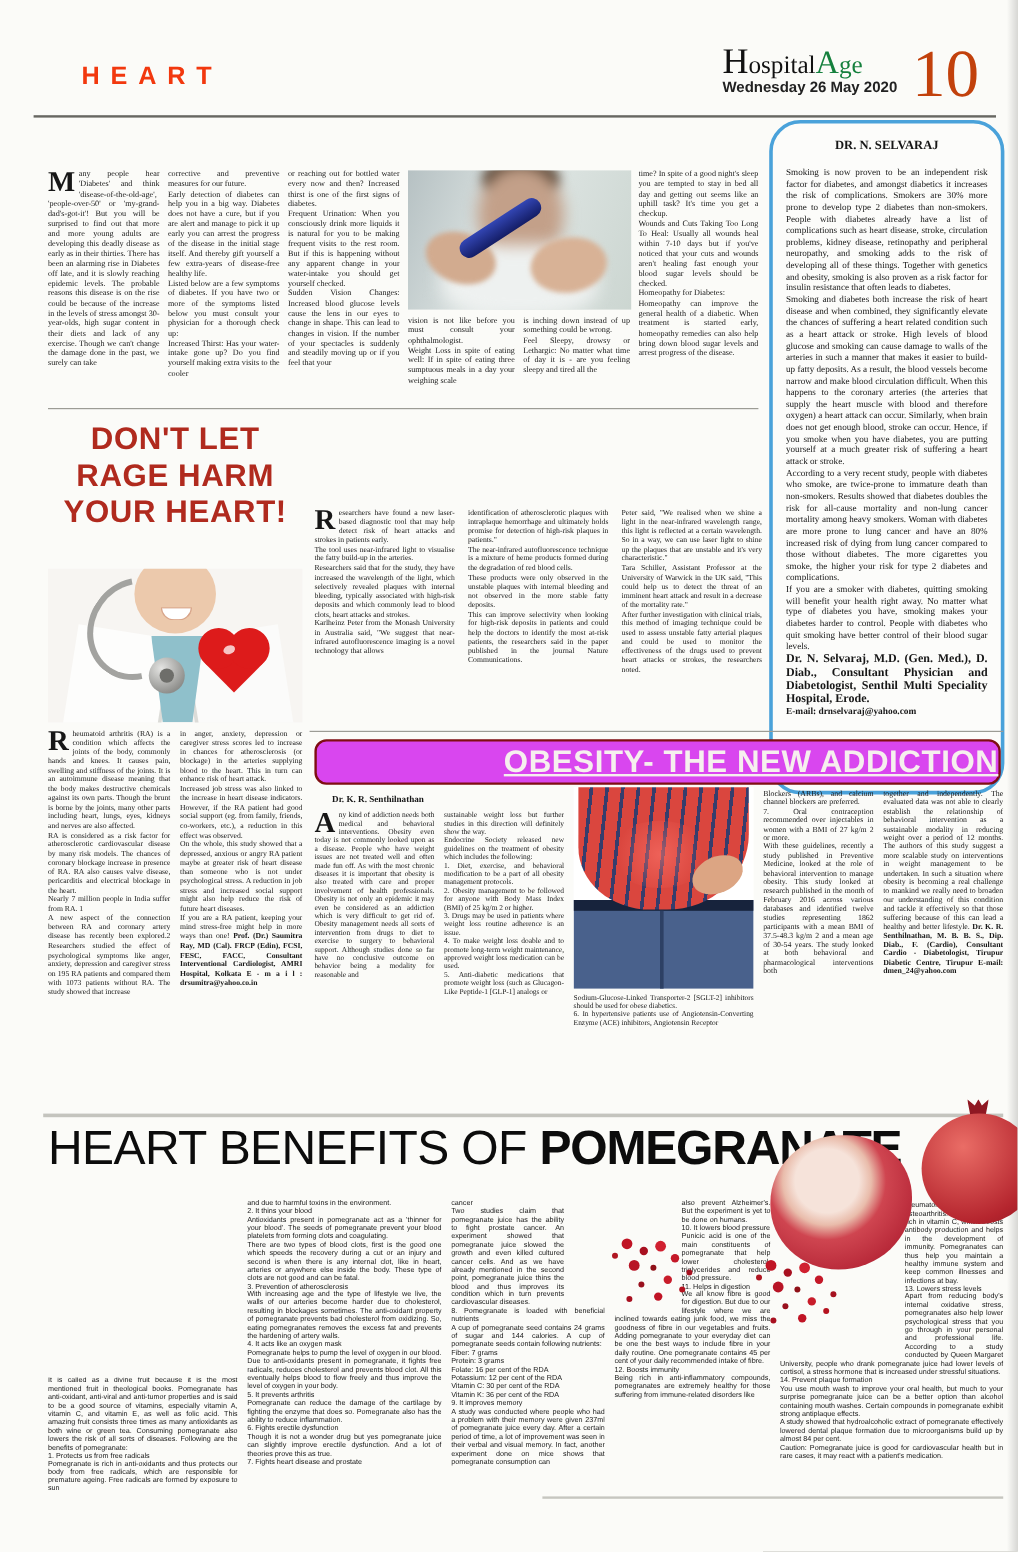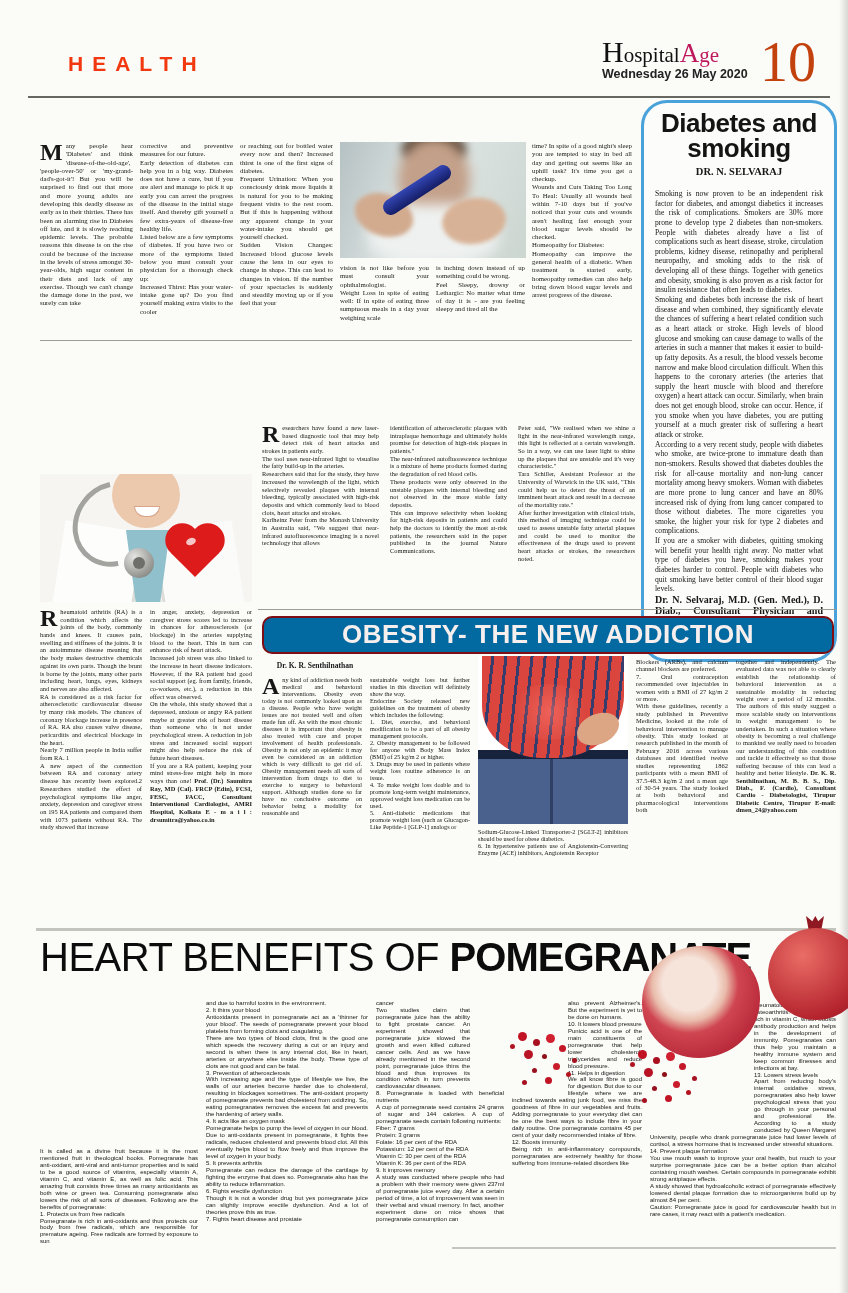--- a/index.html
+++ b/index.html
@@ -9,21 +9,21 @@
         background:linear-gradient(to right,rgba(0,0,0,0),rgba(0,0,0,.14));}
   .rule{position:absolute;background:#9c9c95;}
 
   
   #health{position:absolute;left:68px;top:52px;font:700 21px "Liberation Sans",sans-serif;
           letter-spacing:9px;color:#f2380e;}
   #masthead{position:absolute;left:602px;top:40px;width:178px;}
   .brand{font-family:"Liberation Serif",serif;font-size:21px;line-height:24px;white-space:nowrap;}
   .bk{display:inline-block;color:#111;}
   .bk::first-letter{font-size:30px;}
-  .ba{display:inline-block;color:#be185d;}
+  .ba{display:inline-block;color:#15803d;}
   .ba::first-letter{font-size:27px;}
   #issue-date{font:700 12.5px "Liberation Sans",sans-serif;white-space:nowrap;color:#222;}
   #pageno{position:absolute;left:760px;top:32px;font:400 56px/60px "Liberation Serif",serif;color:#c2410c;}
   #rule-header{left:28px;top:96px;width:802px;height:2px;background:#676762;}
 
   
   #main-headline{position:absolute;left:40px;top:100px;width:620px;white-space:nowrap;
           font:700 32px/34px "Liberation Sans",sans-serif;letter-spacing:-1.2px;}
   #kicker{color:#2aa9e0;margin-right:9px;}
 
@@ -89,22 +89,22 @@
 
   
   #diag-headline{position:absolute;left:256px;top:347px;width:384px;text-align:center;
      font:700 26px/1.02 "Liberation Sans",sans-serif;letter-spacing:-1.2px;white-space:pre-line;}
   .g-col{top:424px;height:180px;width:117px;font-size:6.4px;line-height:1.2;}
   #gcol1{left:262px;} #gcol2{left:390px;} #gcol3{left:518px;}
   #rule-diag{left:258px;top:609px;width:578px;height:1px;}
 
   
   #obesity-banner{position:absolute;left:262px;top:616px;width:572px;height:38px;box-sizing:border-box;
-     background:#0369a1;border:2px solid #7e0e13;border-radius:10px;color:#f6efee;text-align:center;
-     font:700 26px/32px "Liberation Sans",sans-serif;letter-spacing:0.5px;}
+     background:#d946ef;border:2px solid #7e0e13;border-radius:10px;color:#f6efee;text-align:right;
+     font:700 26px/32px "Liberation Sans",sans-serif;letter-spacing:0.5px;text-decoration:underline;}
   #ob-byline{position:absolute;left:262px;top:661px;width:106px;text-align:center;
      font:700 7.6px "Liberation Serif",serif;}
   .o-col{top:676px;height:254px;font-size:6.2px;line-height:1.13;}
   #ocol1{left:262px;width:100px;}
   #ocol2{left:370px;width:100px;}
   #omid{position:absolute;left:478px;top:656px;width:150px;height:274px;}
   #obese-photo{position:relative;width:150px;height:168px;background:#fff;overflow:hidden;}
   .o-shirt{left:4px;top:-6px;width:142px;height:108px;border-radius:0 0 48% 42%/0 0 58% 48%;
      background:repeating-linear-gradient(96deg,#da463e 0 10px,#363d6c 10px 13px);}
   .o-sheen{left:30px;top:28px;width:84px;height:56px;border-radius:50%;
@@ -150,21 +150,21 @@
      clip-path:polygon(15% 100%,0 0,35% 38%,52% 0,68% 38%,100% 0,85% 100%);}
 
   #rule-bottom{left:452px;top:1247px;width:384px;height:2px;background:#c6c6c0;}
 </style>
 </head>
 <body>
 
 <div id="page">
   <div class="edge-right"></div>
 
-  <div id="health">HEALTH</div>
+  <div id="health">HEART</div>
   <div id="masthead">
     <div class="brand"><span class="bk">Hospital</span><span class="ba">Age</span></div>
     <div id="issue-date">Wednesday 26 May 2020</div>
   </div>
   <div id="pageno">10</div>
   <div id="rule-header" class="rule"></div>
 
   <div id="dcol1" class="ncol d-col"><span class="dropcap">M</span><span class="flow">any people hear 'Diabetes' and think 'disease-of-the-old-age', 'people-over-50' or 'my-grand-dad's-got-it'! But you will be surprised to find out that more and more young adults are developing this deadly disease as early as in their thirties. There has been an alarming rise in Diabetes off late, and it is slowly reaching epidemic levels. The probable reasons this disease is on the rise could be because of the increase in the levels of stress amongst 30-year-olds, high sugar content in their diets and lack of any exercise. Though we can't change the damage done in the past, we surely can take</span></div>
   <div id="dcol2" class="ncol d-col flow">corrective and preventive measures for our future.
 Early detection of diabetes can help you in a big way. Diabetes does not have a cure, but if you are alert and manage to pick it up early you can arrest the progress of the disease in the initial stage itself. And thereby gift yourself a few extra-years of disease-free healthy life.
@@ -184,32 +184,34 @@
   <div id="dcol4" class="ncol d-col flow">vision is not like before you must consult your ophthalmologist.
 Weight Loss in spite of eating well: If in spite of eating three sumptuous meals in a day your weighing scale</div>
   <div id="dcol5" class="ncol d-col flow">is inching down instead of up something could be wrong.
 Feel Sleepy, drowsy or Lethargic: No matter what time of day it is - are you feeling sleepy and tired all the</div>
   <div id="dcol6" class="ncol d-col flow">time? In spite of a good night's sleep you are tempted to stay in bed all day and getting out seems like an uphill task? It's time you get a checkup.
 Wounds and Cuts Taking Too Long To Heal: Usually all wounds heal within 7-10 days but if you've noticed that your cuts and wounds aren't healing fast enough your blood sugar levels should be checked.
 Homeopathy for Diabetes:
 Homeopathy can improve the general health of a diabetic. When treatment is started early, homeopathy remedies can also help bring down blood sugar levels and arrest progress of the disease.</div>
 
   <div id="smoking-box">
-    <div id="smoking-title">Diabetes and smoking</div>
     <div id="smoking-byline">DR. N. SELVARAJ</div>
     <div id="smoking-body" class="flow">Smoking is now proven to be an independent risk factor for diabetes, and amongst diabetics it increases the risk of complications. Smokers are 30% more prone to develop type 2 diabetes than non-smokers. People with diabetes already have a list of complications such as heart disease, stroke, circulation problems, kidney disease, retinopathy and peripheral neuropathy, and smoking adds to the risk of developing all of these things. Together with genetics and obesity, smoking is also proven as a risk factor for insulin resistance that often leads to diabetes.
 Smoking and diabetes both increase the risk of heart disease and when combined, they significantly elevate the chances of suffering a heart related condition such as a heart attack or stroke. High levels of blood glucose and smoking can cause damage to walls of the arteries in such a manner that makes it easier to build-up fatty deposits. As a result, the blood vessels become narrow and make blood circulation difficult. When this happens to the coronary arteries (the arteries that supply the heart muscle with blood and therefore oxygen) a heart attack can occur. Similarly, when brain does not get enough blood, stroke can occur. Hence, if you smoke when you have diabetes, you are putting yourself at a much greater risk of suffering a heart attack or stroke.
 According to a very recent study, people with diabetes who smoke, are twice-prone to immature death than non-smokers. Results showed that diabetes doubles the risk for all-cause mortality and non-lung cancer mortality among heavy smokers. Woman with diabetes are more prone to lung cancer and have an 80% increased risk of dying from lung cancer compared to those without diabetes. The more cigarettes you smoke, the higher your risk for type 2 diabetes and complications.
 If you are a smoker with diabetes, quitting smoking will benefit your health right away. No matter what type of diabetes you have, smoking makes your diabetes harder to control. People with diabetes who quit smoking have better control of their blood sugar levels.</div>
     <div id="smoking-sig" class="sig">Dr. N. Selvaraj, M.D. (Gen. Med.), D. Diab., Consultant Physician and Diabetologist, Senthil Multi Speciality Hospital, Erode.</div>
     <div id="smoking-email">E-mail: drnselvaraj@yahoo.com</div>
   </div>
 
   <div id="rule-mid" class="rule"></div>
 
+  <div id="rage-headline">DON'T LET
+RAGE HARM
+YOUR HEART!</div>
   <div id="rage-photo" class="photo">
     <div class="ph-el r-coatL"></div>
     <div class="ph-el r-coatR"></div>
     <div class="ph-el r-scrub"></div>
     <div class="ph-el r-face"></div>
     <div class="ph-el r-smile"></div>
     <div class="ph-el r-tube"></div>
     <div class="ph-el r-stethhead"></div>
     <div class="ph-el r-stethinner"></div>
     <div class="ph-el heart"></div>

